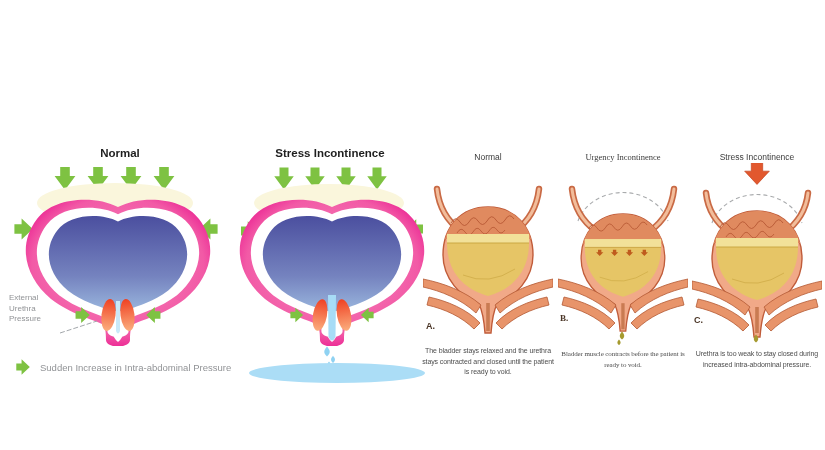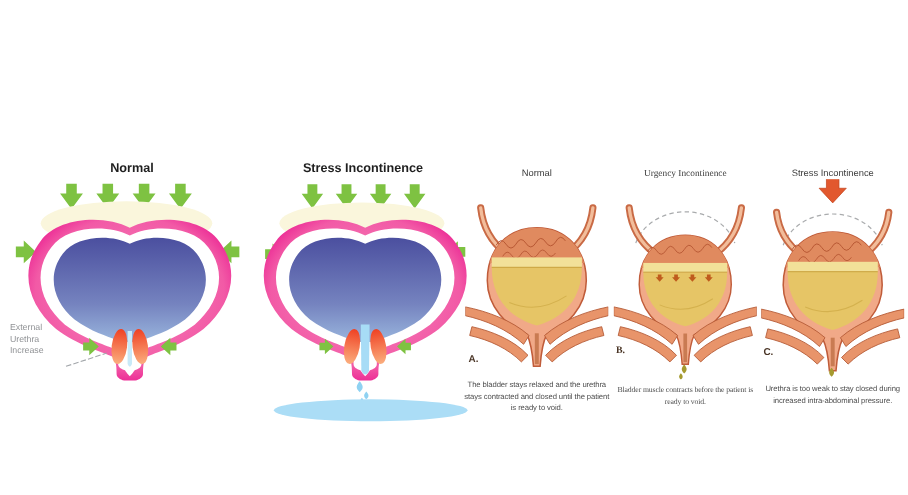--- a/index.html
+++ b/index.html
@@ -67,23 +67,29 @@
         <use href="#block-arrow" transform="translate(78,152) rotate(-90) scale(0.62)"></use>
         <use href="#block-arrow" transform="translate(148,152) rotate(90) scale(0.62)"></use>
       </g>
       <line x1="55" y1="170" x2="92" y2="158" stroke="#A3A7AB" stroke-width="1" stroke-dasharray="5,2"></line>
     </g>
   </svg>
 
   <div class="abs gray-label" style="left:9px;top:248px;width:54px;">
     <div>External</div>
     <div>Urethra</div>
-    <div>Increase</div>
-  </div>
-
+    <div>Pressure</div>
+  </div>
+
+  <div class="abs legend" style="left:12px;top:313px;">
+    <svg width="22" height="18" viewBox="-12 -13 23 26">
+      <use href="#block-arrow" transform="rotate(-90) scale(0.85)" fill="#7EC242"></use>
+    </svg>
+    <span class="legend-text">Sudden Increase in Intra-abdominal Pressure</span>
+  </div>
 
   <div class="abs title-big" style="left:250px;top:102px;width:160px;">Stress Incontinence</div>
 
   <svg class="abs" style="left:237px;top:118px;" width="200" height="230" viewBox="0 0 200 230">
     <g fill="#7EC242">
       <use href="#block-arrow" transform="translate(47,16) scale(0.75,0.95)"></use>
       <use href="#block-arrow" transform="translate(78,16) scale(0.75,0.95)"></use>
       <use href="#block-arrow" transform="translate(109,16) scale(0.75,0.95)"></use>
       <use href="#block-arrow" transform="translate(140,16) scale(0.75,0.95)"></use>
       <use href="#block-arrow" transform="translate(13,68) rotate(-90) scale(0.75)"></use>

